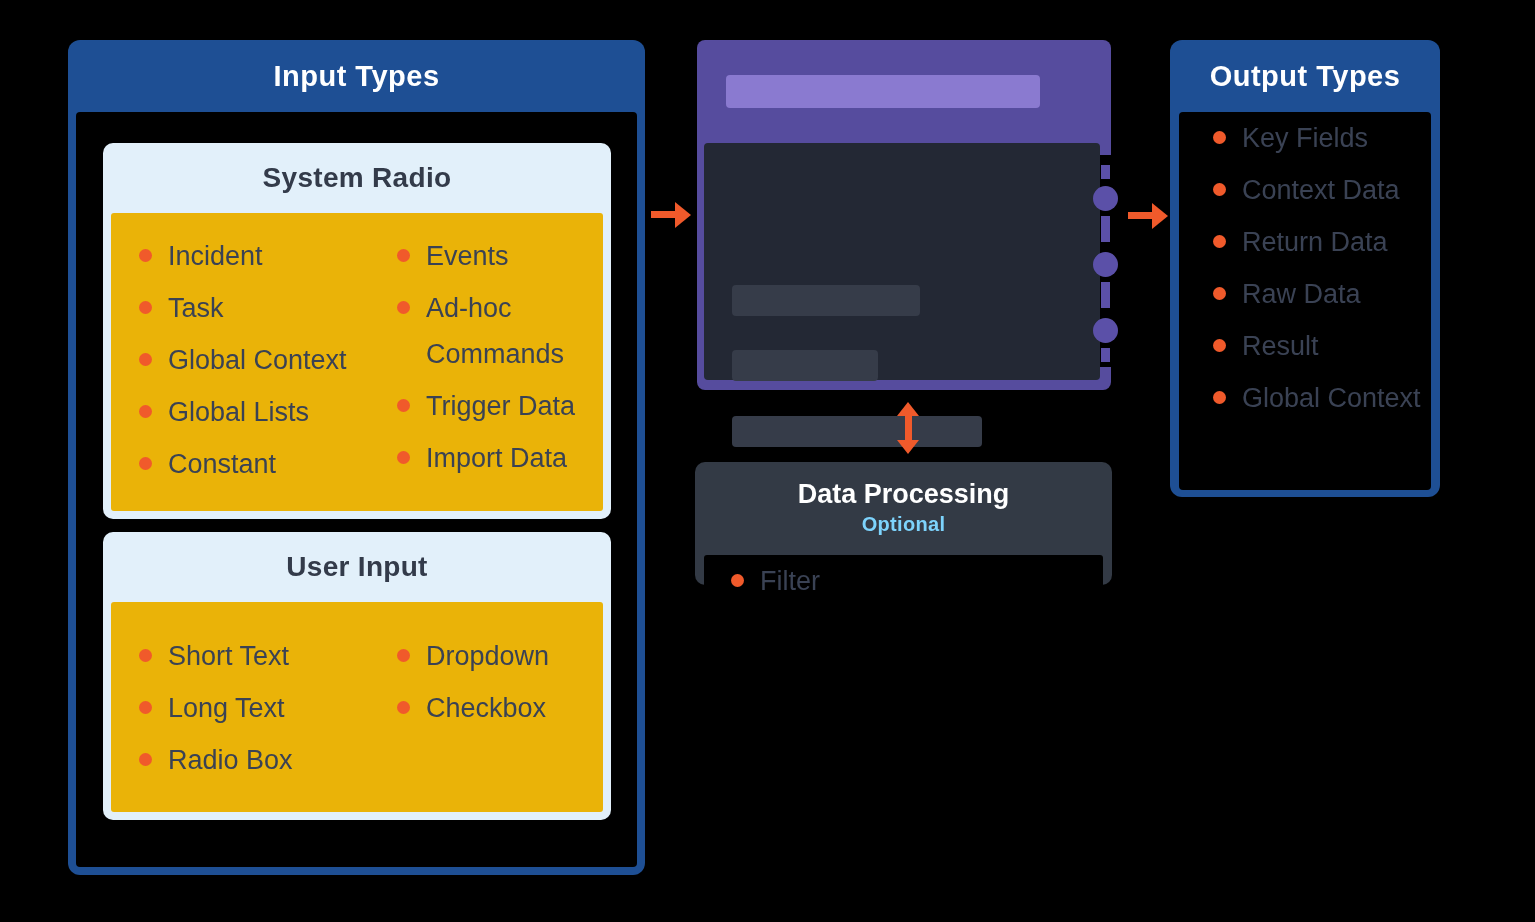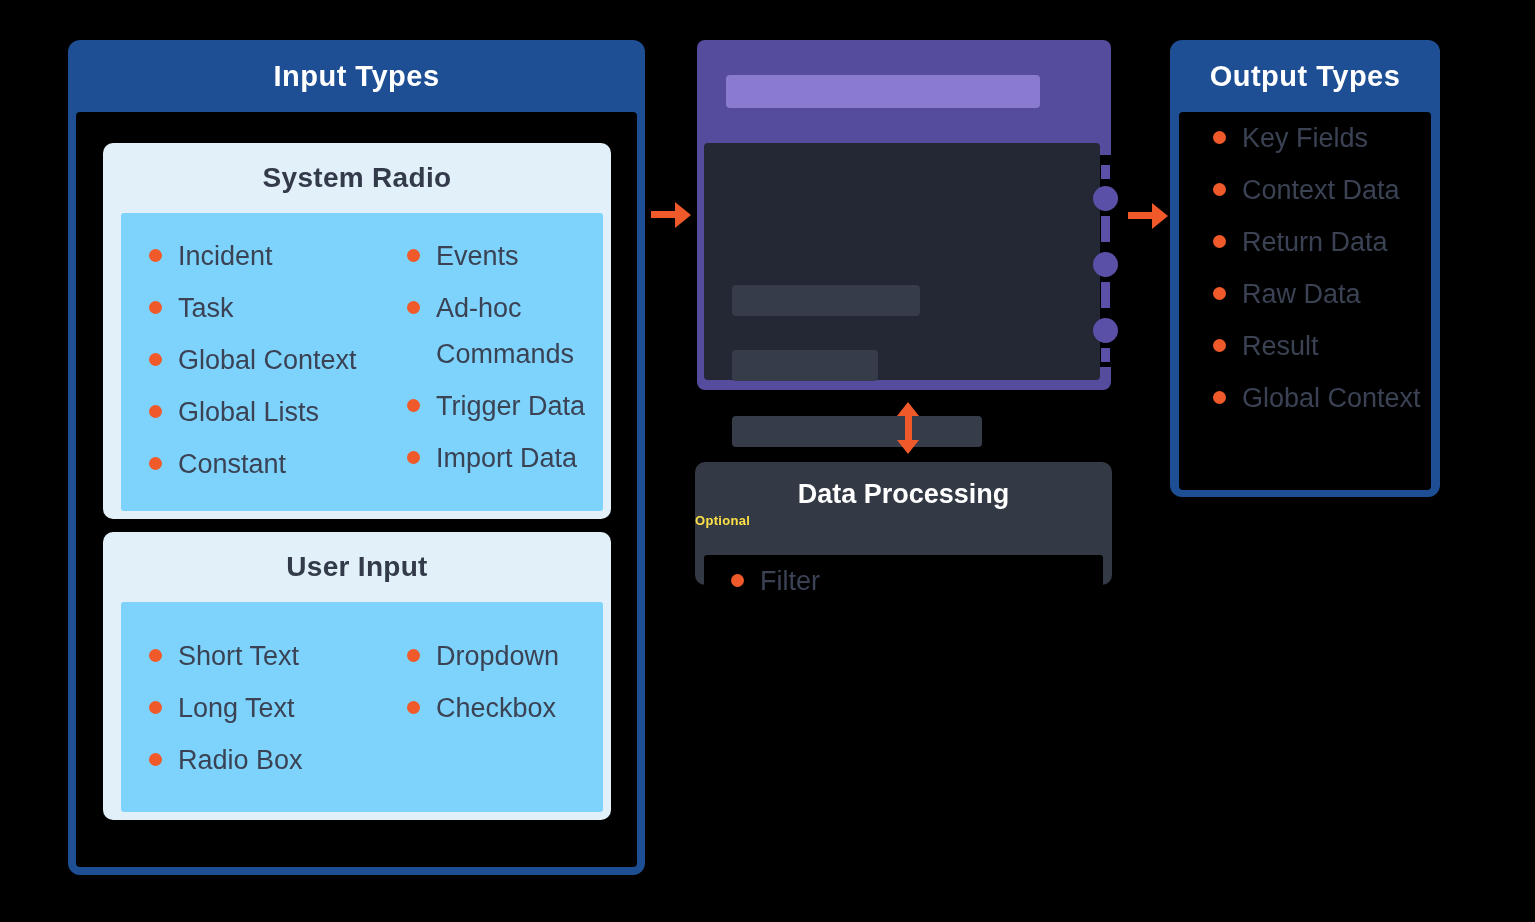--- a/index.html
+++ b/index.html
@@ -15,21 +15,21 @@
     line-height:72px; height:72px; letter-spacing:0.5px;
   }
   .panel-body { position:absolute; background:#000000; border-radius:4px; }
 
   
   .subcard { position:absolute; background:#e2f0fa; border-radius:10px; }
   .subcard-title {
     color:#333b4a; font-weight:bold; font-size:28px; text-align:center;
     line-height:70px; height:70px; letter-spacing:0.3px;
   }
-  .subcard-body { position:absolute; left:8px; right:8px; bottom:8px; background:#7dd3fc; border-radius:3px;margin-left:10px; }
+  .subcard-body { position:absolute; left:8px; right:8px; bottom:8px; background:#eab308; border-radius:3px; }
 
   
   ul.item-list { list-style:none; margin:0; padding:0; position:absolute; top:0; }
   ul.item-list li { display:flex; align-items:flex-start; padding:3px 0; }
   .dot { width:13px; height:13px; border-radius:50%; background:#f05a2b; flex:none; margin-top:16px; }
   .lbl { color:#3a4254; font-size:27px; line-height:46px; padding-left:16px; }
 
   
   .col-left  { left:28px; }
   .col-right { left:286px; width:210px; }
@@ -51,21 +51,21 @@
   .port-dash  { position:absolute; left:404px; width:9px; background:#5b50a8; }
   .pd1 { top:125px; height:14px; } .pd2 { top:176px; height:26px; }
   .pd3 { top:242px; height:26px; } .pd4 { top:308px; height:14px; }
   .port-circle { position:absolute; left:396px; width:25px; height:25px; border-radius:50%; background:#5b50a8; }
   .pc1 { top:146px; } .pc2 { top:212px; } .pc3 { top:278px; }
 
   
   .dp-card { position:absolute; left:695px; top:462px; width:417px; height:123px;
              background:#333a45; border-radius:10px; }
   .dp-title { color:#ffffff; font-weight:bold; font-size:27px; text-align:center; padding-top:17px; }
-  .dp-sub   { color:#fde047; font-weight:bold; font-size:13px; padding-top:3px; letter-spacing:0.3px; }
+  .dp-sub   { color:#7dd3fc; font-weight:bold; font-size:20px; text-align:center; padding-top:3px; letter-spacing:0.3px; }
   .dp-body  { position:absolute; left:9px; top:93px; width:399px; height:71px; background:#000000; border-radius:3px; }
   .dp-body ul.item-list { left:27px; }
 
   
   .out-list { left:34px; padding-top:17px; }
   .out-list li { padding:6px 0; }
 
   
   .arrow-shaft-h { position:absolute; height:7px; background:#f05a2b; }
   .arrow-head-r  { position:absolute; width:0; height:0;

